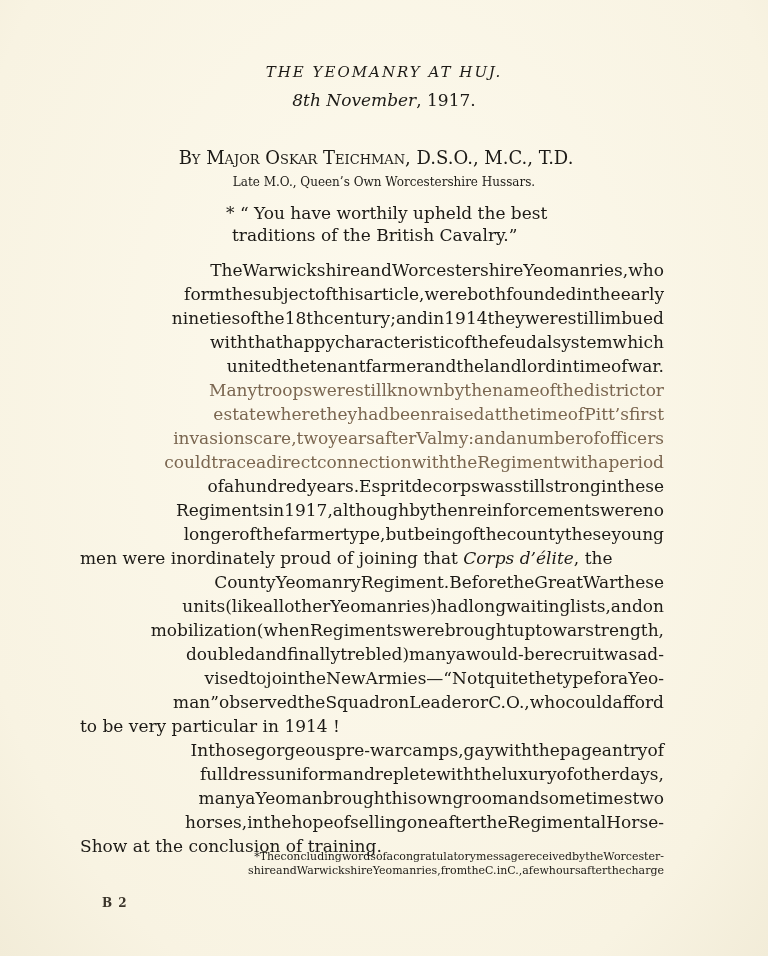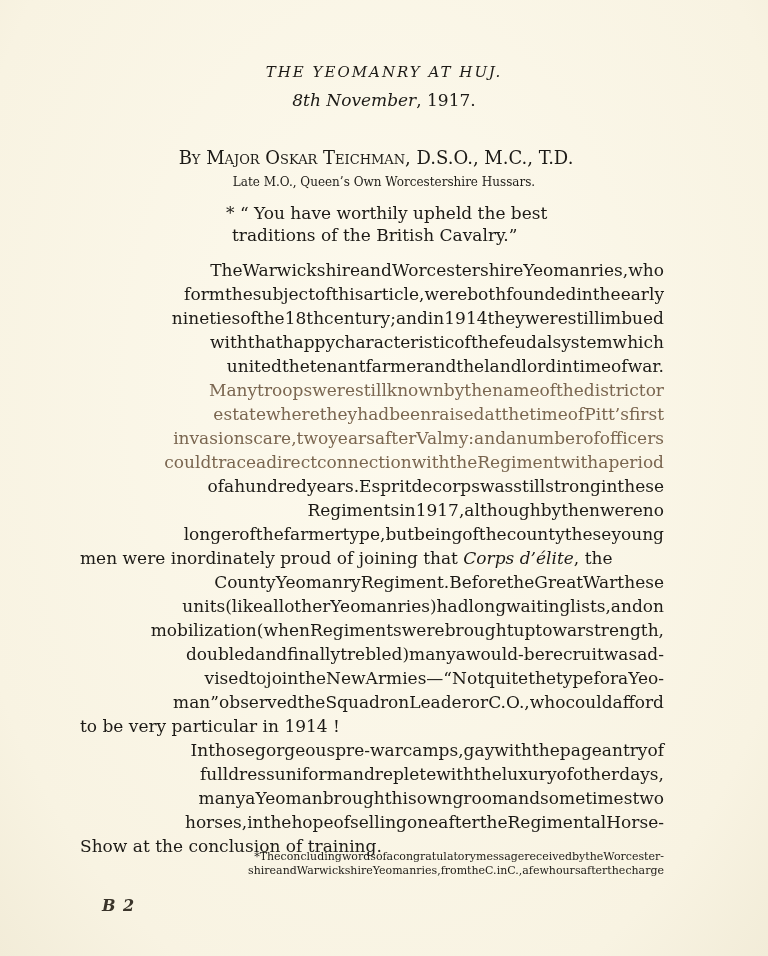--- a/index.html
+++ b/index.html
@@ -27,22 +27,22 @@
   .body { position: absolute; left: 80px; top: 258px; width: 584px;
     font-size: 17px; line-height: 24px; }
   .line { white-space: nowrap; display: flex; justify-content: flex-end; }
   .line.last { justify-content: flex-start; }
   .line.faded { color: #7a6650; }
   .line.indent { padding-left: 22px; }
   .body i { }
   .footnote { position: absolute; left: 80px; top: 850px; width: 584px;
     font-size: 11px; line-height: 14px; font-family: "DejaVu Serif", serif; }
   .footnote .line.indent { padding-left: 30px; }
-  .pagemark { position: absolute; left: 102px; top: 896px; font-size: 16px; font-weight: bold;
-    letter-spacing: 1px; color: #3a342a; font-style: italic; }
+  .pagemark { position: absolute; left: 102px; top: 896px; font-size: 12px; font-weight: bold;
+    letter-spacing: 1px; color: #3a342a; }
 </style>
 </head>
 <body>
 
 <div class="page">
   <div class="title">THE YEOMANRY AT HUJ.</div>
   <div class="date"><i>8th November</i><span>, 1917.</span></div>
   <div class="byline">By Major Oskar Teichman, D.S.O., M.C., T.D.</div>
   <div class="byline2">Late M.O., Queen’s Own Worcestershire Hussars.</div>
   <div class="epigraph">
@@ -180,20 +180,21 @@
         <span>in</span>
         <span>these</span>
       </div>
     <div class="line">
         <span>Regiments</span>
         <span>in</span>
         <span>1917,</span>
         <span>although</span>
         <span>by</span>
         <span>then</span>
+        <span>reinforcements</span>
         <span>were</span>
         <span>no</span>
       </div>
     <div class="line">
         <span>longer</span>
         <span>of</span>
         <span>the</span>
         <span>farmer</span>
         <span>type,</span>
         <span>but</span>

